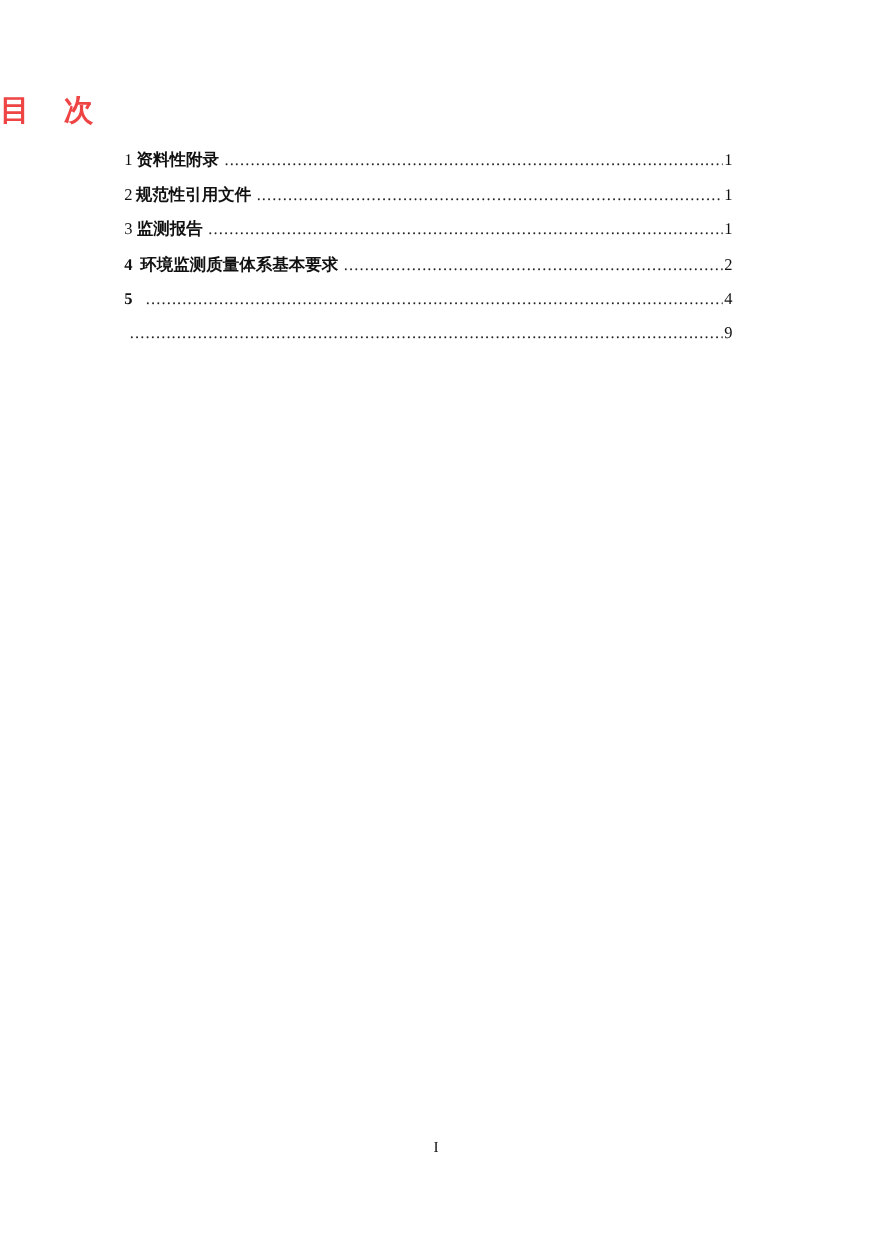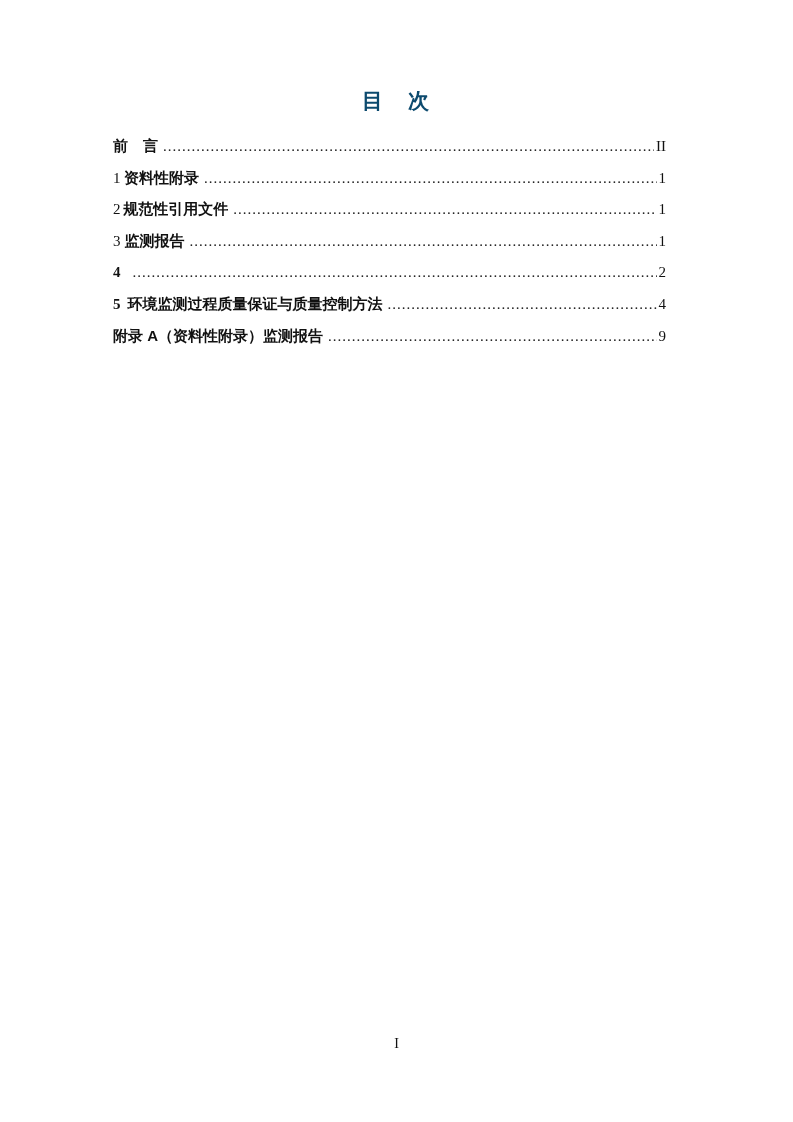--- a/index.html
+++ b/index.html
@@ -11,27 +11,26 @@
     position: relative;
     width: 793px;
     height: 1122px;
     background: #ffffff;
     color: #111111;
     overflow: hidden;
     font-family: "Liberation Serif", serif;
   }
   .doc-title {
     margin-top: 86px;
-    text-align: center;
     font-family: "Liberation Sans", sans-serif;
-    font-size: 21px;
+    font-size: 27px;
     font-weight: bold;
     line-height: 29px;
     letter-spacing: 2px;
-    color: #0c4a6e;
+    color: #ef4444;
   }
   .toc {
     margin: 15px 127px 0 113px; 
   }
   .toc-row {
     display: flex;
     align-items: baseline;
     height: 31.7px;
     line-height: 31.7px;
     font-size: 15px;
@@ -87,25 +86,20 @@
 </style>
 </head>
 <body>
 
 <div class="page">
 
   <div class="doc-title">目　次</div>
 
   <div class="toc">
 
-    <div class="toc-row">
-      <span class="label">前　言</span>
-      <span class="leader"></span>
-      <span class="pagenum">II</span>
-    </div>
 
     <div class="toc-row gap-wide">
       <span class="num">1</span>
       <span class="label">资料性附录</span>
       <span class="leader"></span>
       <span class="pagenum">1</span>
     </div>
 
     <div class="toc-row gap-wide">
       <span class="num">2</span>
@@ -116,33 +110,32 @@
 
     <div class="toc-row gap-wide">
       <span class="num">3</span>
       <span class="label">监测报告</span>
       <span class="leader"></span>
       <span class="pagenum">1</span>
     </div>
 
     <div class="toc-row gap-narrow">
       <span class="num">4</span>
+      <span class="label">环境监测质量体系基本要求</span>
       <span class="leader"></span>
       <span class="pagenum">2</span>
     </div>
 
     <div class="toc-row gap-narrow">
       <span class="num">5</span>
-      <span class="label">环境监测过程质量保证与质量控制方法</span>
       <span class="leader"></span>
       <span class="pagenum">4</span>
     </div>
 
     <div class="toc-row">
-      <span class="label">附录 A（资料性附录）监测报告</span>
       <span class="leader"></span>
       <span class="pagenum">9</span>
     </div>
 
   </div>
 
   <div class="footer-pagenum">I</div>
 
 </div>
 

